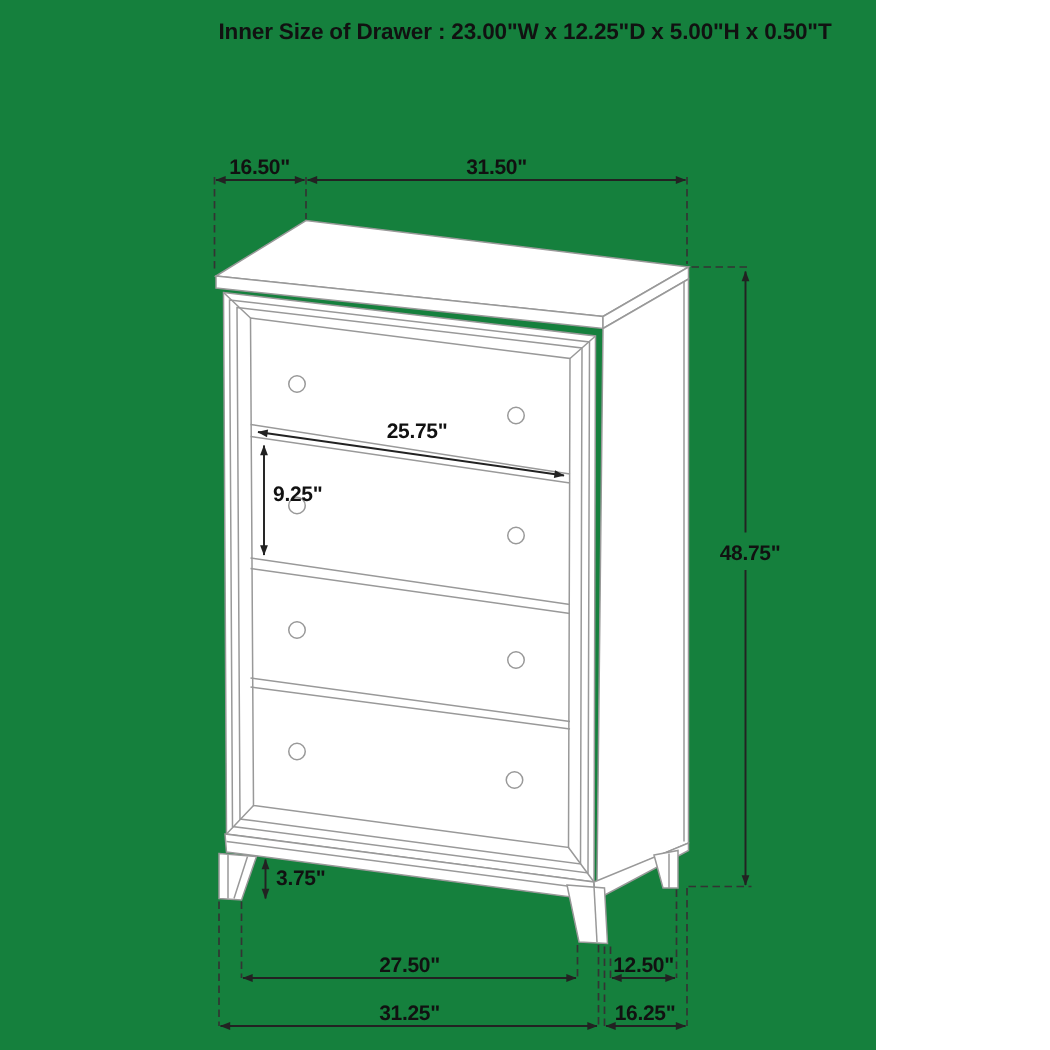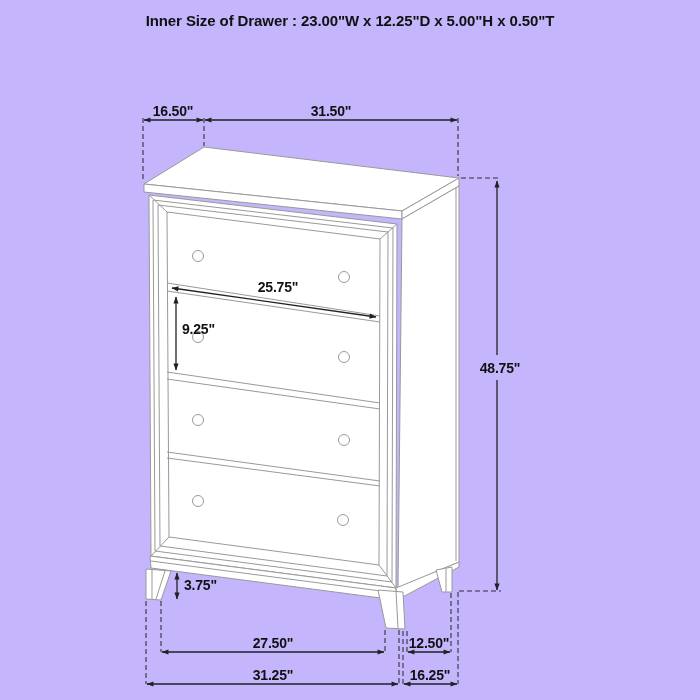--- a/index.html
+++ b/index.html
@@ -1,16 +1,16 @@
 <!DOCTYPE html>
 <html><head>
 <meta charset="utf-8">
 <style>
   html,body{margin:0;padding:0;background:#fff;}
-  .stage{position:relative;width:700px;height:700px;background:#c4b5fd;overflow:hidden;
+  .stage{position:relative;width:584px;height:700px;background:#15803d;overflow:hidden;
          font-family:"Liberation Sans",sans-serif;}
   svg{position:absolute;left:0;top:0;}
   text{font-family:"Liberation Sans",sans-serif;font-weight:bold;fill:#111;
        font-size:14px;letter-spacing:-0.2px;}
   text.title{font-size:15px;letter-spacing:-0.1px;}
   .furn{stroke:#999;fill:none;stroke-width:1;}
   .furnf{stroke:#999;fill:#ffffff;stroke-width:1;}
   .dim{stroke:#222;stroke-width:1.3;fill:none;}
   .ext{stroke:#333;stroke-width:1.1;fill:none;stroke-dasharray:5 3;}
 </style>

